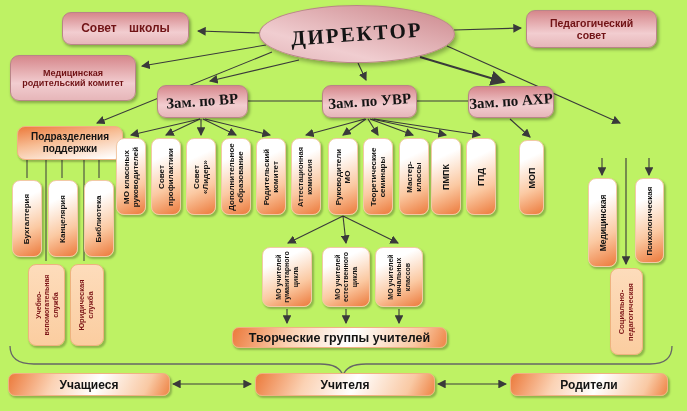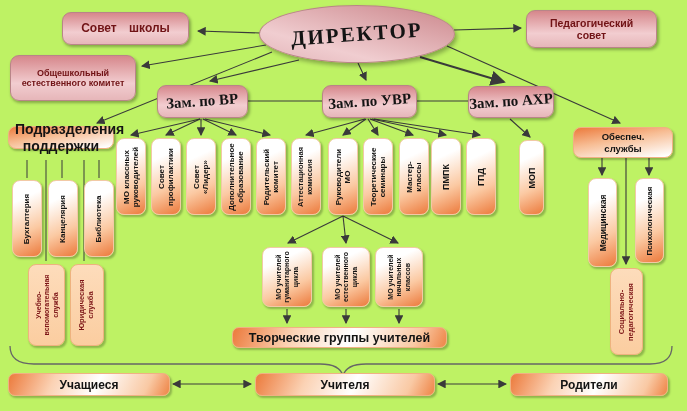--- a/index.html
+++ b/index.html
@@ -81,21 +81,21 @@
       <path d="M438,384 L506,384" marker-start="url(#arr)" marker-end="url(#arr)"></path>
       <path d="M10,346 Q10,364 34,364 L320,364 Q340,364 343,376 Q346,364 366,364 L650,364 Q672,364 672,346" stroke="#666" stroke-width="1.3"></path>
     </g>
   </svg>
 
   <div class="node pbox" style="left:62px;top:12px;width:127px;height:33px;font-size:12px;word-spacing:9px;">
     <span>Совет школы</span>
   </div>
 
   <div class="node pbox" style="left:10px;top:55px;width:126px;height:46px;font-size:9px;padding:0 6px;">
-    <span>Общешкольный естественного комитет</span>
+    <span>Медицинская родительский комитет</span>
   </div>
 
   <div class="node ellipse serifbox" style="left:259px;top:5px;width:196px;height:58px;font-size:21px;font-weight:bold;letter-spacing:2px;">
     <span class="tilt">ДИРЕКТОР</span>
   </div>
 
   <div class="node pbox" style="left:526px;top:10px;width:131px;height:38px;font-size:10.5px;padding:0 26px;">
     <span>Педагогический совет</span>
   </div>
 
@@ -103,21 +103,21 @@
   <div class="node pbox serifbox" style="left:157px;top:85px;width:91px;height:33px;font-size:15px;">
     <span class="tilt">Зам. по ВР</span>
   </div>
   <div class="node pbox serifbox" style="left:322px;top:85px;width:95px;height:33px;font-size:15px;">
     <span class="tilt">Зам. по УВР</span>
   </div>
   <div class="node pbox serifbox" style="left:468px;top:86px;width:86px;height:32px;font-size:15px;">
     <span class="tilt">Зам. по АХР</span>
   </div>
 
-  <div class="node hdr" style="left:8px;top:126px;width:106px;height:23px;font-size:14px;">
+  <div class="node hdr" style="left:17px;top:126px;width:106px;height:34px;font-size:10px;">
     <span style="width:92px;">Подразделения поддержки</span>
   </div>
   <div class="node vbox" style="left:12px;top:180px;width:30px;height:77px;">
     <span class="vt" style="width:70px;">Бухгалтерия</span>
   </div>
   <div class="node vbox" style="left:48px;top:180px;width:30px;height:77px;">
     <span class="vt" style="width:70px;">Канцелярия</span>
   </div>
   <div class="node vbox" style="left:84px;top:180px;width:30px;height:77px;">
     <span class="vt" style="width:70px;">Библиотека</span>
@@ -161,23 +161,20 @@
     <span class="vt" style="width:70px;font-size:9px;">ПМПК</span>
   </div>
   <div class="node vbox" style="left:466px;top:138px;width:30px;height:77px;">
     <span class="vt" style="width:70px;font-size:9px;">ГПД</span>
   </div>
 
   <div class="node vbox" style="left:519px;top:140px;width:25px;height:75px;">
     <span class="vt" style="width:68px;font-size:9px;">МОП</span>
   </div>
 
-  <div class="node hdr" style="left:573px;top:127px;width:100px;height:31px;font-size:9.5px;">
-    <span style="width:58px;">Обеспеч. службы</span>
-  </div>
   <div class="node vbox" style="left:588px;top:178px;width:29px;height:89px;">
     <span class="vt" style="width:84px;font-size:8.5px;">Медицинская</span>
   </div>
   <div class="node vbox" style="left:635px;top:178px;width:29px;height:85px;">
     <span class="vt" style="width:80px;font-size:8px;">Психологическая</span>
   </div>
   <div class="node vpeach" style="left:610px;top:268px;width:33px;height:87px;">
     <span class="vt" style="width:80px;">Социально-педагогическая</span>
   </div>
 

